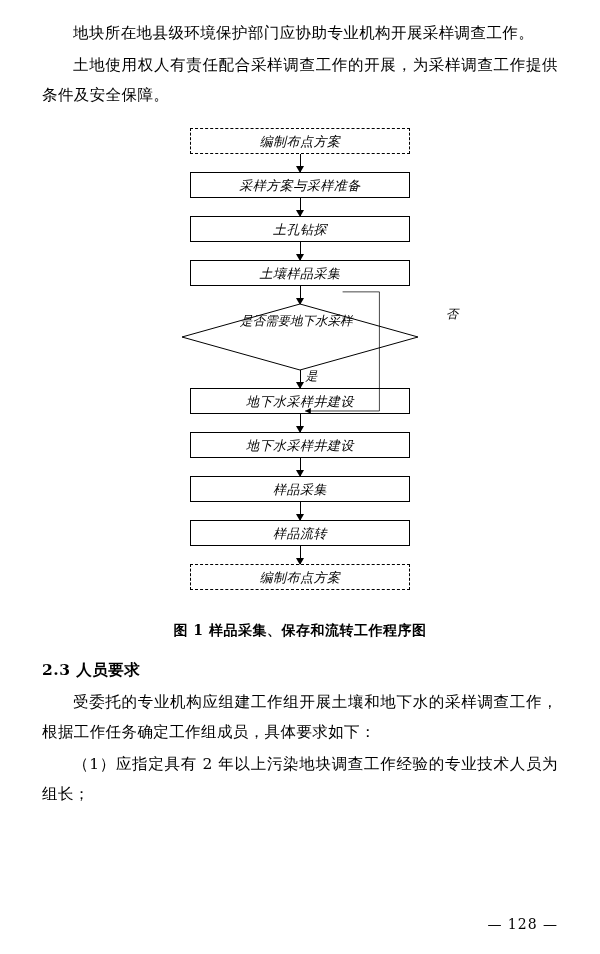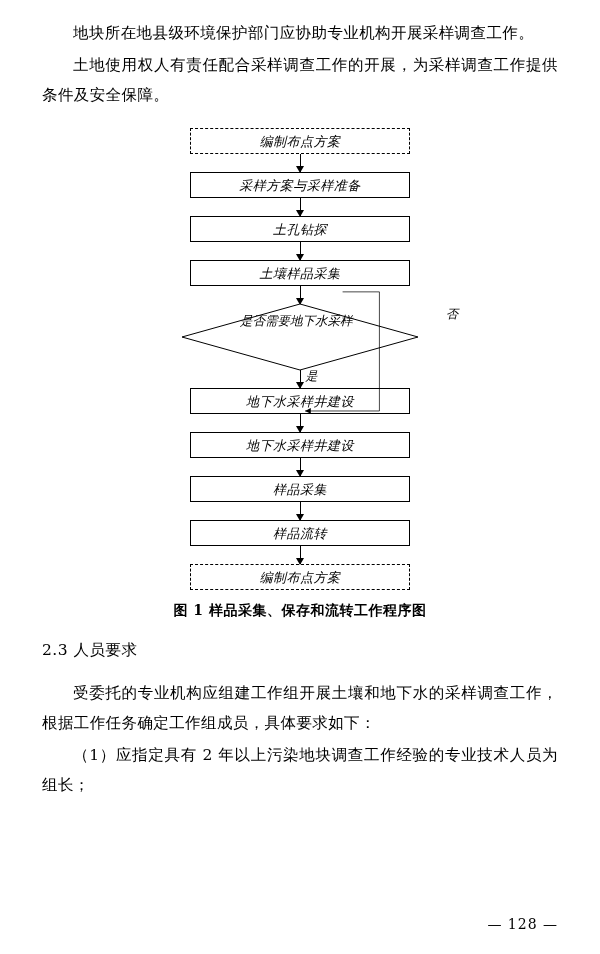--- a/index.html
+++ b/index.html
@@ -119,27 +119,27 @@
     position: absolute;
     left: 0; top: 0;
     width: 300px;
     height: 100%;
     pointer-events: none;
   }
   .fig-caption {
     text-align: center;
     font-size: 14px;
     font-weight: bold;
-    margin-top: 12px;
+    margin-top: 32px;
     letter-spacing: 0.5px;
   }
   .section-title {
     font-size: 15.5px;
-    font-weight: normal;
-    margin: 20px 0 17px 0;
+    font-weight: bold;
+    margin: 20px 0 6px 0;
     letter-spacing: 0.5px;
   }
   .footer {
     position: absolute;
     right: 42px;
     bottom: 22px;
     font-size: 14px;
     letter-spacing: 1px;
   }
 </style>

